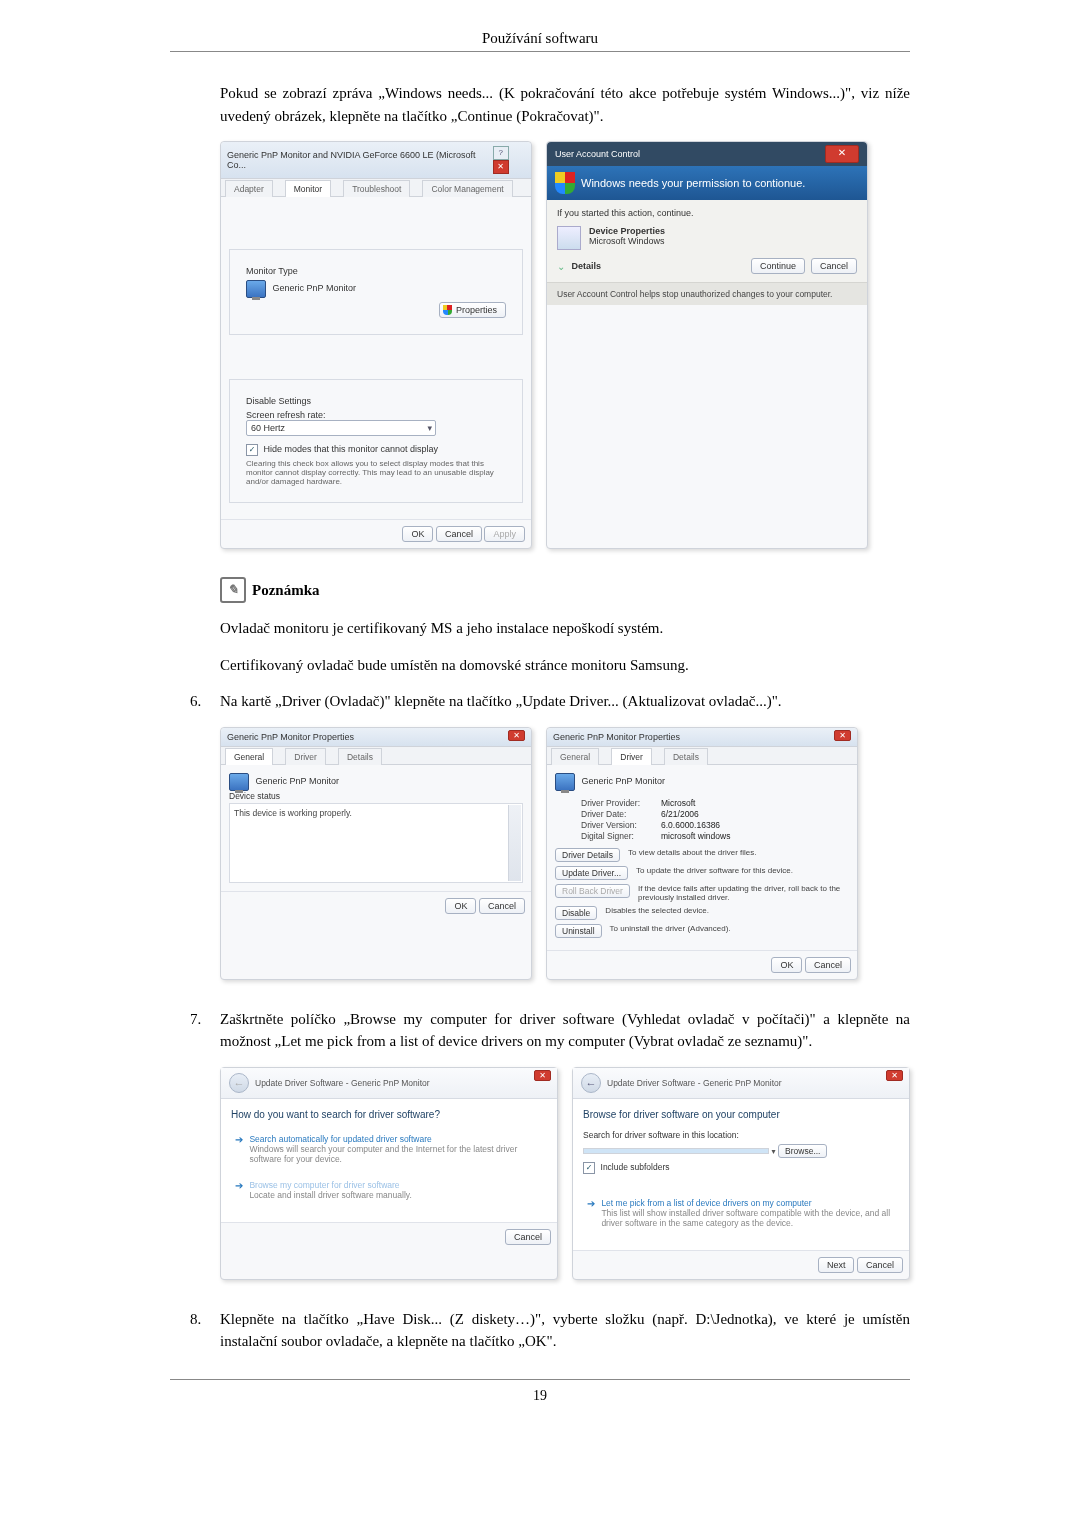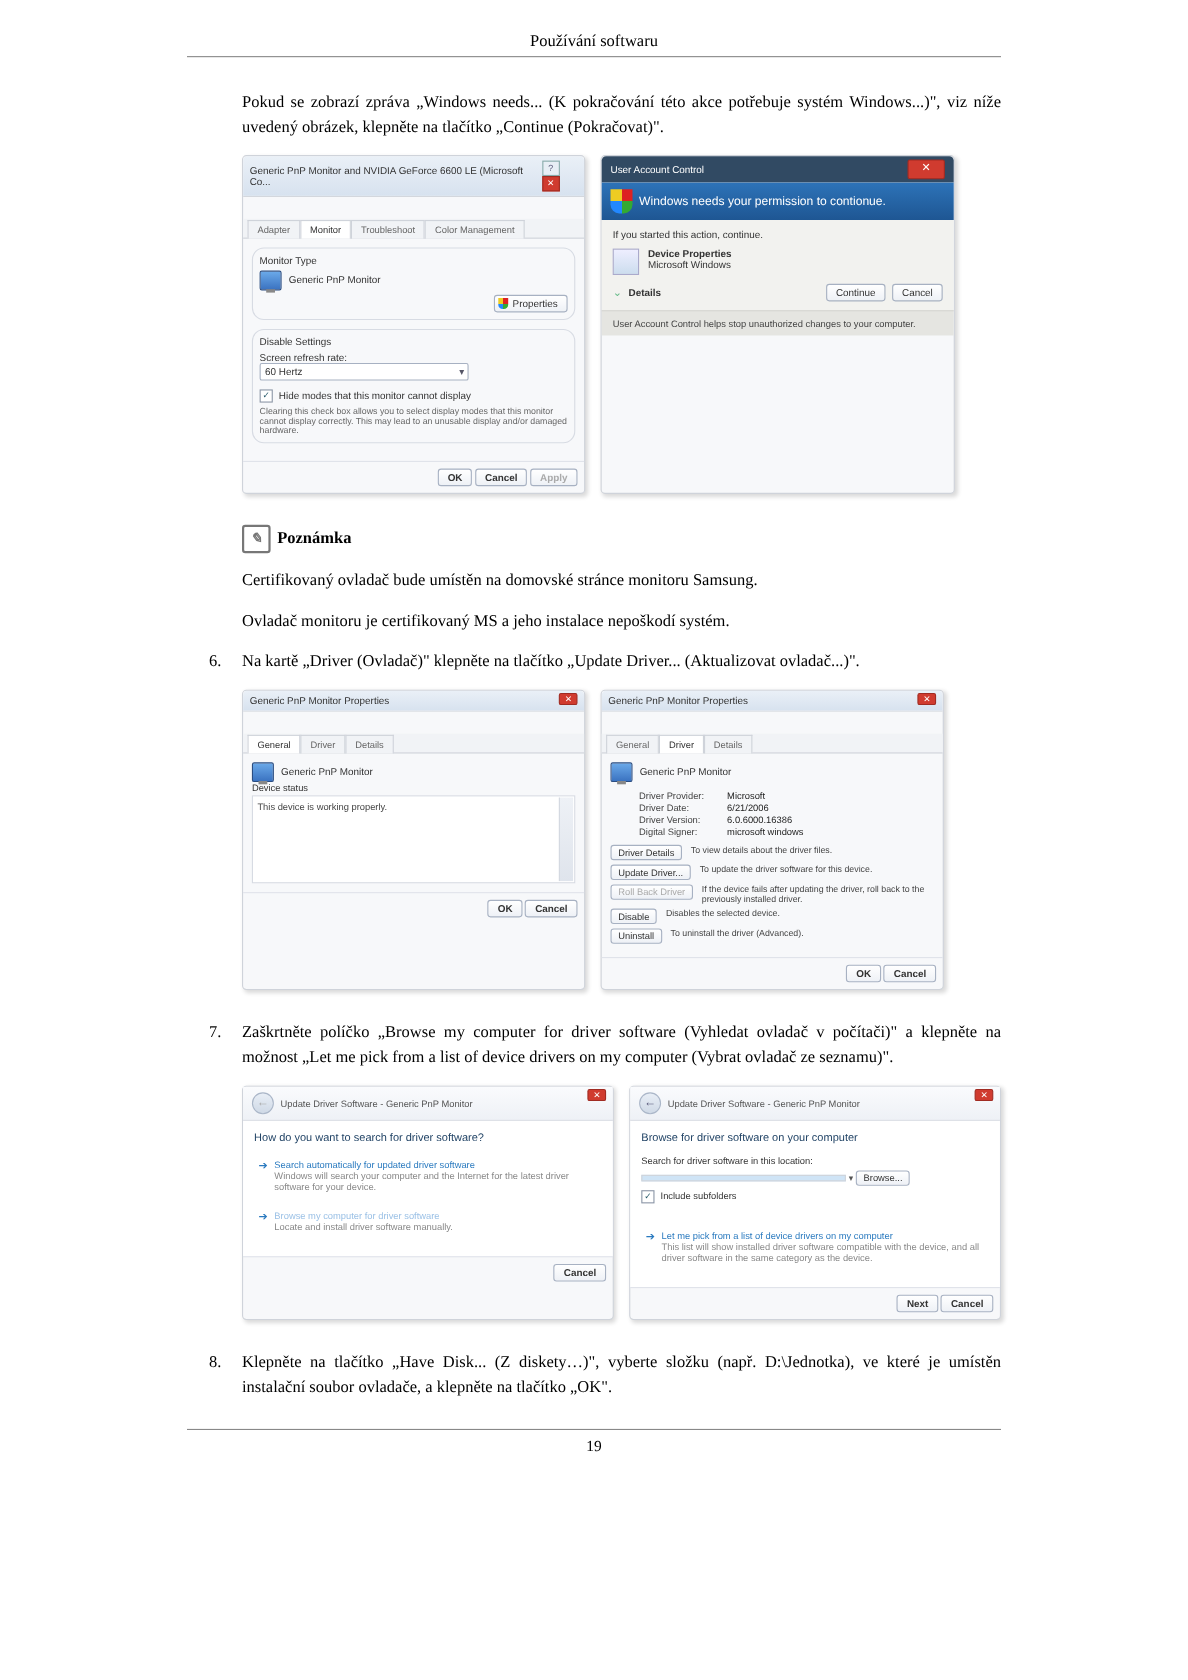--- a/index.html
+++ b/index.html
@@ -55,37 +55,37 @@
     display:flex;
     justify-content:space-between;
     align-items:center;
     border-radius:4px 4px 0 0;
   }
   .dlg-title .winbtns span{
     display:inline-block;width:14px;height:12px;border:1px solid #8aa;
     background:#e8eef5;font-size:8px;text-align:center;line-height:12px;color:#557;margin-left:1px;
   }
   .dlg-title .winbtns .red{background:#d03b2f;border-color:#a02b22;color:#fff;}
-  .tabs { display:flex; gap:0; padding:0 4px; background:#f1f3f6; border-bottom:1px solid #cfd3da;margin-top:20px;}
+  .tabs { display:flex; gap:12px; padding:0 4px; background:#f1f3f6; border-bottom:1px solid #cfd3da;}
   .tabs span{padding:3px 8px;font-size:8.5px;border:1px solid #cfd3da;border-bottom:none;background:#fff;position:relative;top:1px;}
   .tabs span.inactive{background:#f1f3f6;color:#666;}
   .dlg-body{padding:8px;}
-  .groupbox{border:1px solid #d7dbe3;border-radius:11px;padding:6px;margin-bottom:8px;}
+  .groupbox{border:1px solid #d7dbe3;border-radius:0;padding:16px;margin-bottom:8px;margin-top:44px;}
   .grouptitle{font-size:9px;margin-bottom:4px;}
   .monitor-icon{width:18px;height:16px;background:linear-gradient(#6aa9e9,#3b73c1);border:1px solid #2a4d82;display:inline-block;vertical-align:middle;margin-right:4px;border-radius:2px;position:relative;}
   .monitor-icon::after{content:"";position:absolute;bottom:-3px;left:5px;width:8px;height:3px;background:#888;}
   .btn{display:inline-block;padding:2px 8px;border:1px solid #a7b1c2;background:linear-gradient(#fff,#eef1f6);border-radius:3px;font-size:9px;cursor:default;}
   .btn.small{padding:1px 6px;font-size:8.5px;}
   .btn.disabled{color:#aaa;}
   .btn.shield{position:relative;padding-left:16px;}
   .btn.shield::before{content:"";position:absolute;left:3px;top:2px;width:9px;height:10px;background:conic-gradient(#d22 0 25%,#3a3 0 50%,#28f 0 75%,#ec2 0 100%);border-radius:0 0 4px 4px;}
   .select{border:1px solid #a7b1c2;background:#fff;padding:2px 14px 2px 4px;border-radius:2px;position:relative;font-size:9px;display:inline-block;width:170px;}
   .select::after{content:"▾";position:absolute;right:3px;top:2px;color:#556;}
   .checkbox{display:inline-block;width:10px;height:10px;border:1px solid #8a95a6;background:#fff;text-align:center;font-size:8px;line-height:9px;color:#256;margin-right:3px;vertical-align:middle;}
-  .dlg-footer{padding:6px;text-align:right;border-top:1px solid #e0e3ea;font-weight:bold;}
+  .dlg-footer{padding:6px;text-align:right;border-top:1px solid #e0e3ea;}
   .uac{width:320px;}
   .uac .uac-top{background:linear-gradient(#2d73b8,#1e5693);color:#fff;padding:6px 8px;font-size:11px;display:flex;align-items:center;gap:6px;}
   .uac .shield-ic{width:20px;height:22px;background:conic-gradient(#d22 0 25%,#3a3 0 50%,#28f 0 75%,#ec2 0 100%);border-radius:0 0 8px 8px;}
   .uac .uac-head{background:#314a63;color:#fff;padding:3px 8px;display:flex;justify-content:space-between;align-items:center;border-radius:4px 4px 0 0;}
   .uac .uac-head .xbtn{width:32px;height:16px;background:#d03b2f;border:1px solid #a02b22;border-radius:2px;color:#fff;text-align:center;font-size:10px;line-height:14px;}
   .uac-body{background:#f2f2ef;padding:8px 10px;font-size:9px;}
   .uac-body .infoline{display:flex;align-items:flex-start;gap:8px;margin:8px 0;}
   .uac-body .app-ic{width:22px;height:22px;background:linear-gradient(#eef,#cde);border:1px solid #aac;}
   .uac-body .detrow{margin-top:8px;display:flex;align-items:center;gap:6px;}
   .uac-body .detarrow{color:#6b8;font-size:10px;}
@@ -195,22 +195,22 @@
       </div>
       <div class="uac-foot">User Account Control helps stop unauthorized changes to your computer.</div>
     </div>
   </div>
 
   <div class="note-heading">
     <span class="note-ic">✎</span>
     <span>Poznámka</span>
   </div>
   <div class="indent-block">
+    <p class="body-p" style="padding-left:0">Ovladač monitoru je certifikovaný MS a jeho instalace nepoškodí systém.</p>
     <p class="body-p" style="padding-left:0">Certifikovaný ovladač bude umístěn na domovské stránce monitoru Samsung.</p>
-    <p class="body-p" style="padding-left:0">Ovladač monitoru je certifikovaný MS a jeho instalace nepoškodí systém.</p>
   </div>
 
   <div class="list-block">
     <div class="num-item">
         <span class="num">6.</span>
       <span class="txt">Na kartě „Driver (Ovladač)" klepněte na tlačítko „Update Driver... (Aktualizovat ovladač...)".</span>
       </div>
   </div>
 
   <div class="figure-row">

